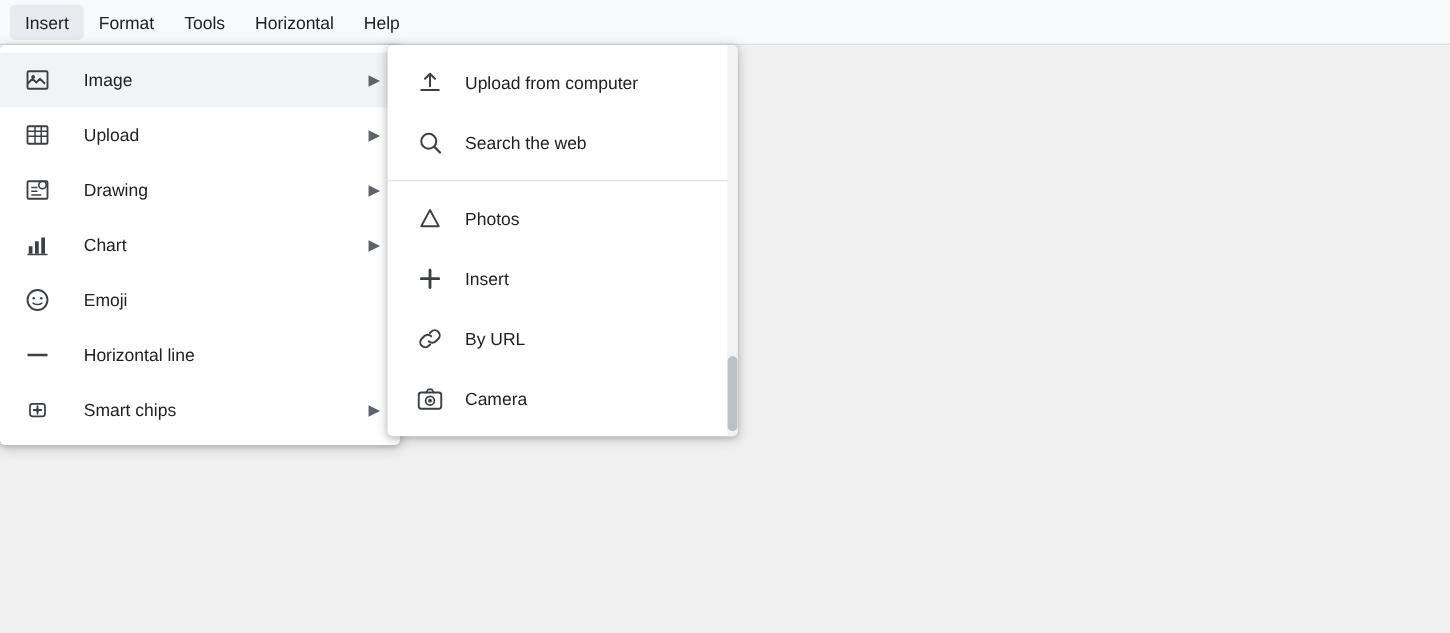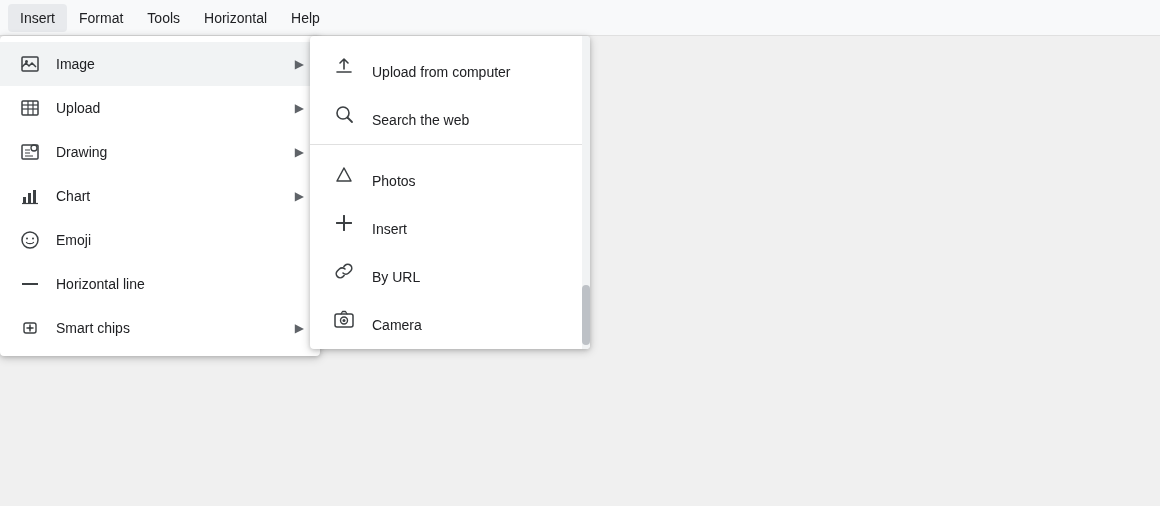--- a/index.html
+++ b/index.html
@@ -63,20 +63,21 @@
 
     .menu-item {
       display: flex;
       align-items: center;
       padding: 8px 16px;
       cursor: pointer;
       font-size: 14px;
       color: #202124;
       position: relative;
       height: 44px;
+      gap: 11px;
     }
 
     .menu-item:hover, .menu-item.active {
       background: #f1f3f4;
     }
 
     .menu-item-icon {
       width: 28px;
       height: 28px;
       display: flex;
@@ -105,21 +106,21 @@
       background: #ffffff;
       border-radius: 4px;
       box-shadow: 0 2px 10px rgba(0,0,0,0.2), 0 1px 4px rgba(0,0,0,0.15);
       width: 280px;
       padding: 6px 0;
       z-index: 101;
     }
 
     .submenu-item {
       display: flex;
-      align-items: flex-end;
+      align-items: center;
       padding: 10px 20px;
       cursor: pointer;
       font-size: 14px;
       color: #202124;
       height: 48px;
     }
 
     .submenu-item-icon {
       width: 28px;
       height: 28px;

